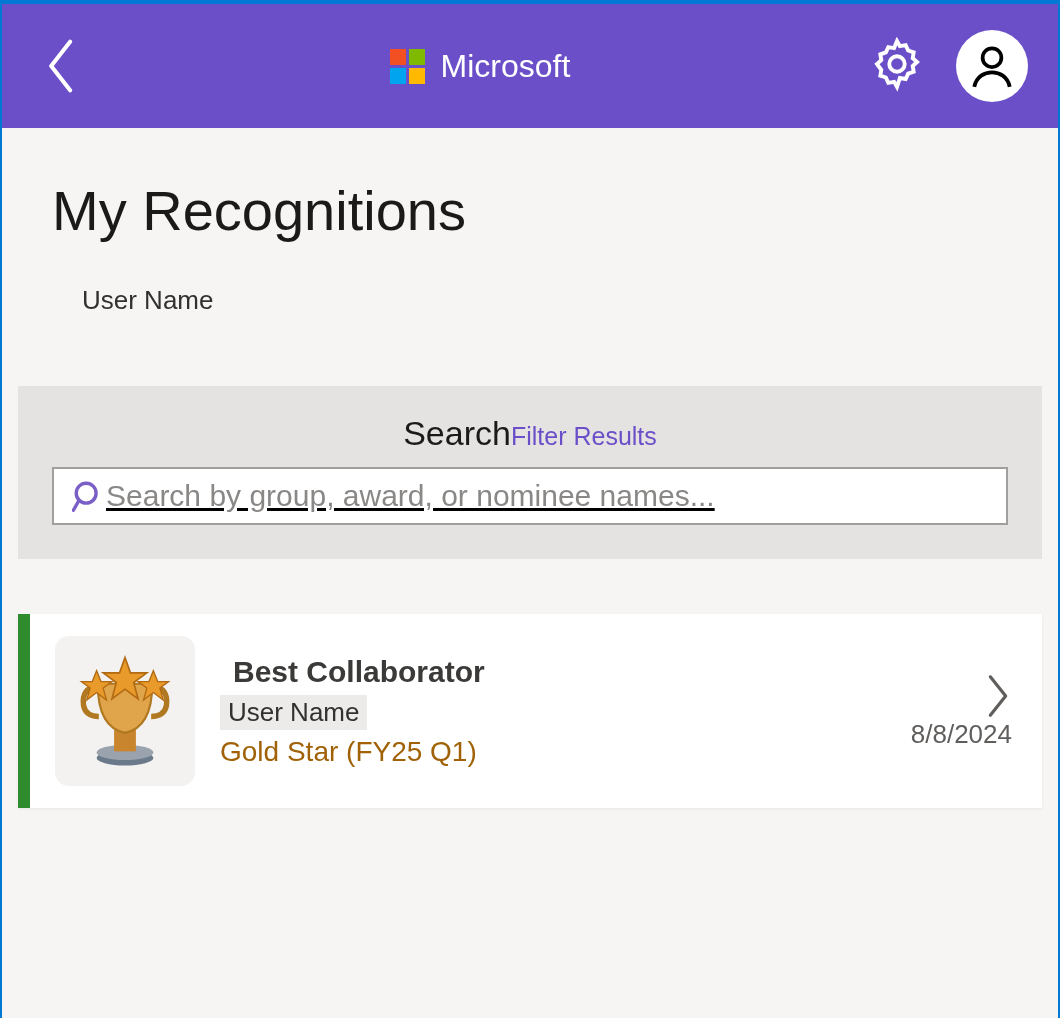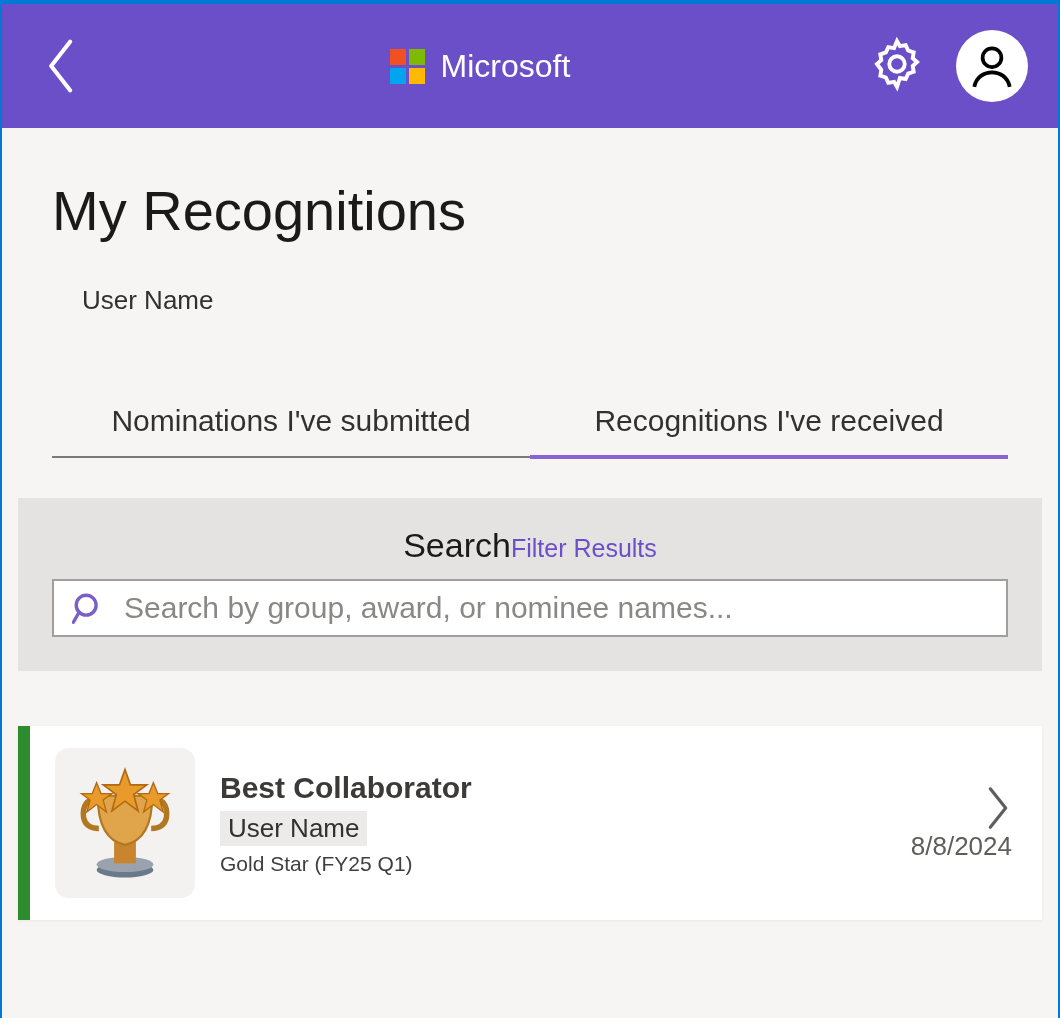--- a/index.html
+++ b/index.html
@@ -128,21 +128,21 @@
       font-size: 25px;
       color: #6b4fc9;
       cursor: pointer;
     }
     .search-box {
       background: #fff;
       border: 2px solid #a19f9d;
       display: flex;
       align-items: center;
       padding: 10px 18px;
-      gap: 18px;
+      text-decoration: underline;
     }
     .search-input {
       border: none;
       outline: none;
       font-size: 30px;
       color: #323130;
       flex: 1;
       font-family: inherit;
     }
     .search-input::placeholder {
@@ -172,32 +172,33 @@
     .card-body {
       flex: 1;
       display: flex;
       flex-direction: column;
       gap: 6px;
     }
     .card-title {
       font-size: 30px;
       font-weight: 600;
       color: #3b3a39;
+      margin-left: 13px;
     }
     .card-user {
       font-size: 26px;
       color: #323130;
       background: #edebe9;
       display: inline-block;
       padding: 2px 8px;
       align-self: flex-start;
     }
     .card-sub {
-      font-size: 21px;
-      color: #404040;
+      font-size: 28px;
+      color: #a16207;
     }
     .card-right {
       display: flex;
       flex-direction: column;
       align-items: flex-end;
     }
     .card-date {
       font-size: 26px;
       color: #605e5c;
     }
@@ -233,28 +234,20 @@
         <path d="M3.5 22c1-5 5-7 8.5-7s7.5 2 8.5 7"></path>
       </svg>
     </div>
   </div>
 </div>
 
 <div class="content">
   <h1 class="page-title">My Recognitions</h1>
   <div class="subtitle">User Name</div>
 
-  <div class="tabs">
-    <div class="tab">
-      <span>Nominations I've submitted</span>
-    </div>
-    <div class="tab active">
-      <span>Recognitions I've received</span>
-    </div>
-  </div>
 
   <div class="search-section">
     <div class="search-header">
       <span class="search-label">Search</span>
       <span class="filter-link">Filter Results</span>
     </div>
     <div class="search-box">
       <svg width="34" height="34" viewBox="0 0 24 24" fill="none" stroke="#7a5fc7" stroke-width="2.4" stroke-linecap="round">
         <circle cx="10" cy="10" r="7"></circle>
         <line x1="5" y1="15" x2="1" y2="22"></line>

